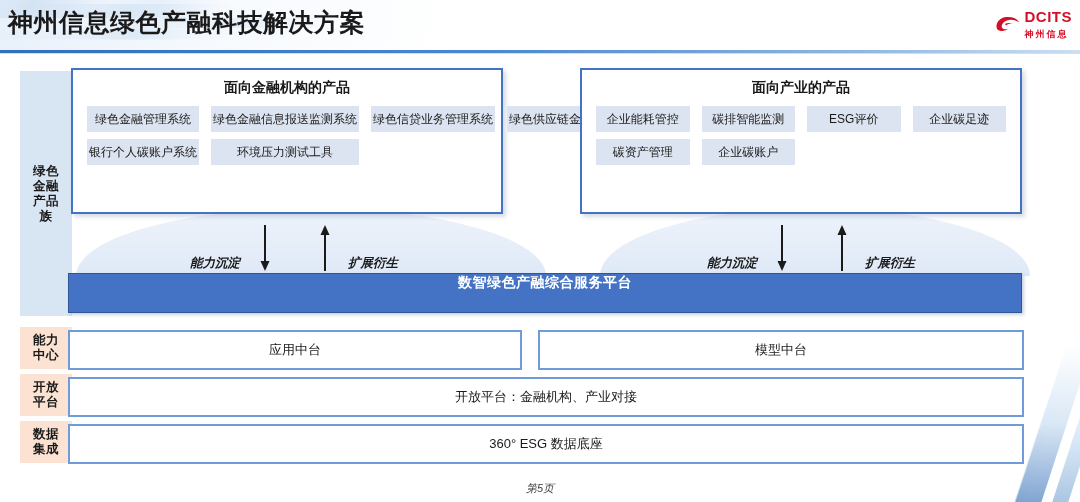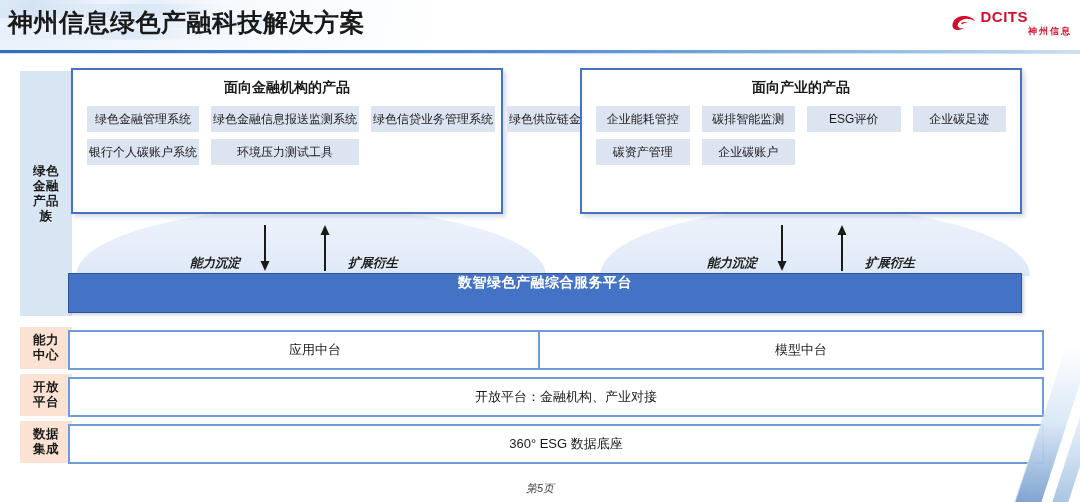--- a/index.html
+++ b/index.html
@@ -25,23 +25,23 @@
   .hs5{left:-10px;top:30px;width:260px;height:9px;opacity:.3;}
   .title{position:absolute;left:8px;top:6px;font-size:25px;font-weight:bold;color:#1a1a1a;
          letter-spacing:.5px;white-space:nowrap;}
   .hdr-rule{position:absolute;left:0;top:50px;width:1080px;height:3px;
             background:linear-gradient(90deg,#2f6fbd 0%,#4a87d0 45%,#8fb8e0 80%,#cddff1 100%);}
   .hdr-rule2{position:absolute;left:0;top:53px;width:1080px;height:1px;background:#cfe0f2;}
 
   
   .logo{position:absolute;right:8px;top:9px;display:flex;align-items:center;gap:5px;}
   .logo-mark{width:26px;height:20px;display:block;}
-  .logo-txt{display:flex;flex-direction:row;line-height:1;}
+  .logo-txt{display:flex;flex-direction:column;line-height:1;}
   .logo-en{font-size:15px;font-weight:bold;color:#d50f2a;letter-spacing:.5px;}
-  .logo-cn{font-size:9px;font-weight:bold;color:#d50f2a;letter-spacing:2px;margin-top:18px;}
+  .logo-cn{font-size:9px;font-weight:bold;color:#d50f2a;letter-spacing:2px;margin-top:6px;}
 
   
   .ribbon{position:absolute;right:-10px;bottom:-18px;width:120px;height:190px;overflow:hidden;pointer-events:none;}
   .rb{position:absolute;transform:skewX(-18deg);}
   .rb1{right:26px;bottom:0;width:26px;height:175px;
        background:linear-gradient(180deg,rgba(222,234,247,0) 0%,rgba(214,229,245,.9) 45%,#6c96c9 100%);}
   .rb2{right:4px;bottom:0;width:16px;height:145px;
        background:linear-gradient(180deg,rgba(235,243,251,0) 0%,rgba(205,224,243,.85) 50%,#9dbcdd 100%);}
   .rb3{right:52px;bottom:0;width:10px;height:120px;
        background:linear-gradient(180deg,rgba(240,246,252,0) 0%,rgba(218,232,246,.7) 60%,#b9d0e8 100%);}
@@ -71,21 +71,21 @@
   .arrow{width:14px;height:48px;display:block;}
 
   
   .platform{position:absolute;background:#4472c4;border:1px solid #2f5597;
             display:flex;justify-content:center;
             box-shadow:2px 2px 3px rgba(110,130,160,.35);}
   .platform span{color:#ffffff;font-size:14px;font-weight:bold;letter-spacing:.5px;}
 
   
   .orow{position:absolute;background:#ffffff;border:2px solid #6f9bd8;
-        display:flex;align-items:center;justify-content:center;padding-left:20px;}
+        display:flex;align-items:center;justify-content:center;}
   .orow span{font-size:13px;color:#1a1a1a;}
 
   
   .footer{position:absolute;left:0;top:481px;width:1080px;text-align:center;
           font-size:11px;font-style:italic;color:#3c3c3c;}
 </style>
 </head>
 <body>
 
 <div id="slide">

